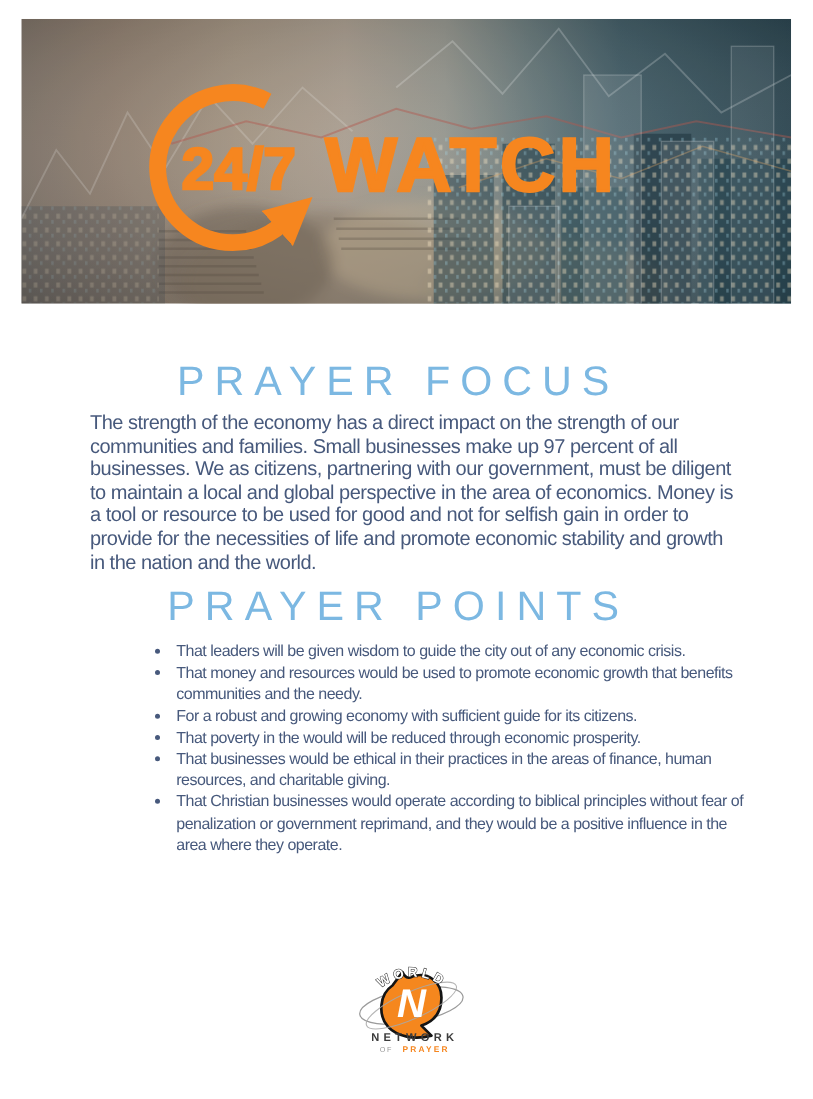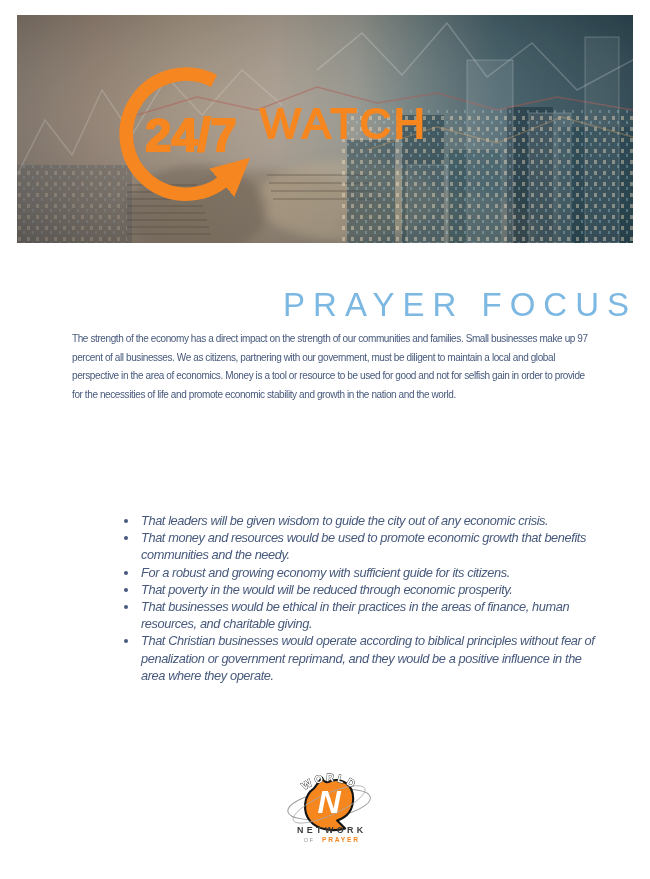--- a/index.html
+++ b/index.html
@@ -17,47 +17,47 @@
   }
   .header-bg{position:absolute;left:0;top:0;width:616px;height:228px;display:block;}
   .logo247{position:absolute;left:96px;top:44px;width:148px;height:148px;}
   .brand-tagline{
     position:absolute;left:246px;top:67px;
     font-size:22.5px;font-weight:500;letter-spacing:14px;
     color:#7db7dc;white-space:nowrap;line-height:1.2;
   }
   .brand-watch{
     position:absolute;left:243px;top:87px;
-    font-size:43px;font-weight:400;letter-spacing:3px;line-height:1;
+    font-size:61px;font-weight:700;letter-spacing:3px;line-height:1;
     color:#f6861f;-webkit-text-stroke:2px #f6861f;white-space:nowrap;
   }
   
   .section-heading{
     position:absolute;left:0;width:637px;margin:0;
-    text-align:right;font-weight:400;
+    text-align:center;font-weight:400;
     font-size:33px;letter-spacing:8px;
     color:#7cb8e2;line-height:1;
   }
   .heading-focus{top:288px;}
   .heading-points{top:468px;}
   
   .body-text{
     position:absolute;left:72px;top:330px;width:520px;margin:0;
-    font-size:10px;letter-spacing:-0.4px;line-height:18.6px;
+    font-size:16px;letter-spacing:-0.4px;line-height:18.6px;
     color:#47597c;
   }
   
   .points-list{
     position:absolute;left:125px;top:512px;width:462px;
     margin:0;padding:0 0 0 14px;
     list-style:disc outside;
     font-size:12.8px;letter-spacing:-0.4px;line-height:17.2px;
     color:#47597c;
   }
-  .points-list li{margin:0;padding-left:2px;font-style:italic;}
+  .points-list li{margin:0;padding-left:2px;}
   
   .footer-logo{
     position:absolute;left:50%;top:767px;width:100px;height:82px;
     transform:translateX(-50%) translateX(5px);
   }
 </style>
 </head>
 <body>
 
 <div class="page">
@@ -137,20 +137,21 @@
       <path d="M 101 22 A 60 60 0 1 0 113 120" fill="none" stroke="#f6861f" stroke-width="13.5" marker-end="url(#arrowhead)"></path>
       <text x="78" y="92" text-anchor="middle" font-family="Liberation Sans, DejaVu Sans, sans-serif" font-size="47" font-weight="bold" fill="#f6861f" stroke="#f6861f" stroke-width="2" paint-order="stroke">24/7</text>
     </svg>
 
     <div class="brand-watch">WATCH</div>
   </div>
 
   <h2 class="section-heading heading-focus">PRAYER FOCUS</h2>
   <p class="body-text">The strength of the economy has a direct impact on the strength of our communities and families. Small businesses make up 97 percent of all businesses. We as citizens, partnering with our government, must be diligent to maintain a local and global perspective in the area of economics. Money is a tool or resource to be used for good and not for selfish gain in order to provide for the necessities of life and promote economic stability and growth in the nation and the world.</p>
 
+  <h2 class="section-heading heading-points">PRAYER POINTS</h2>
   <ul class="points-list">
     <li>That leaders will be given wisdom to guide the city out of any economic crisis.</li>
     <li>That money and resources would be used to promote economic growth that benefits communities and the needy.</li>
     <li>For a robust and growing economy with sufficient guide for its citizens.</li>
     <li>That poverty in the would will be reduced through economic prosperity.</li>
     <li>That businesses would be ethical in their practices in the areas of finance, human resources, and charitable giving.</li>
     <li>That Christian businesses would operate according to biblical principles without fear of penalization or government reprimand, and they would be a positive influence in the area where they operate.</li>
   </ul>
 
   <svg class="footer-logo" viewBox="0 0 112 92" aria-hidden="true">

